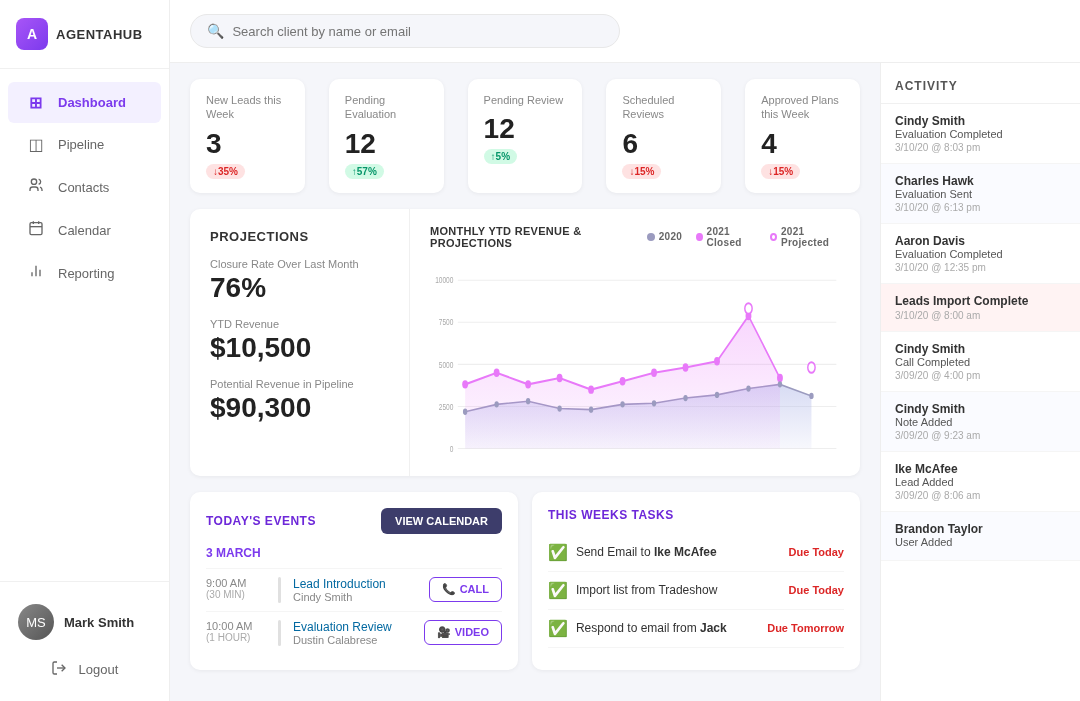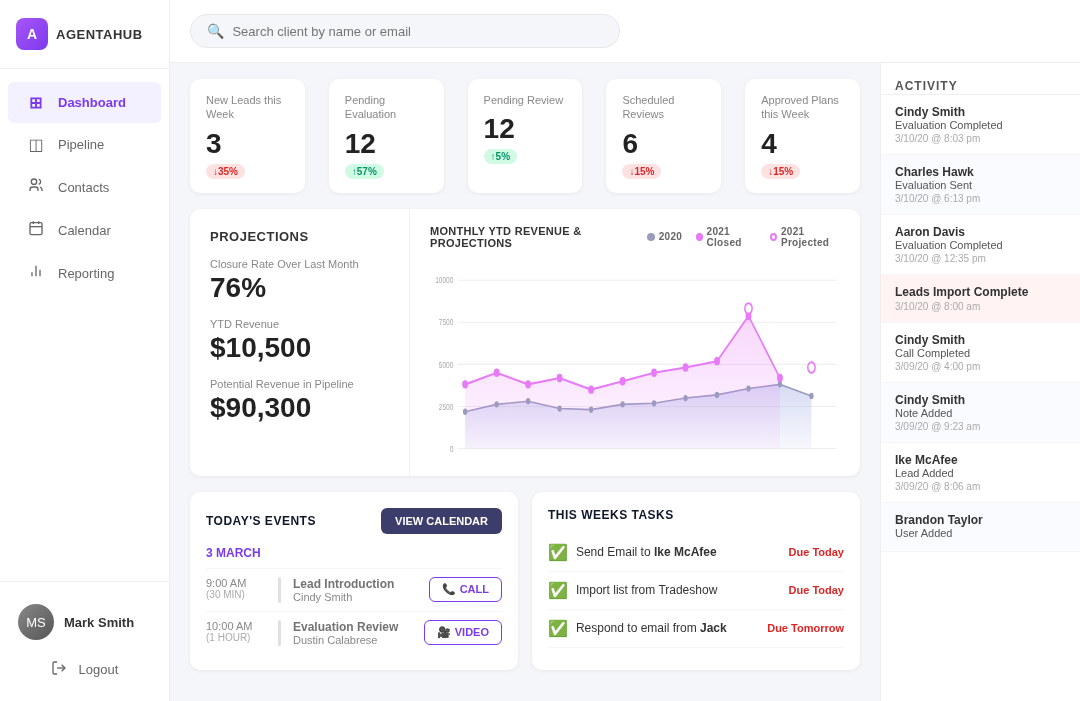--- a/index.html
+++ b/index.html
@@ -120,34 +120,34 @@
       background: #fff; border-radius: 10px; padding: 16px;
       box-shadow: 0 1px 4px rgba(0,0,0,0.06); flex: 1;
     }
     .tasks-panel {
       background: #fff; border-radius: 10px; padding: 16px;
       box-shadow: 0 1px 4px rgba(0,0,0,0.06); flex: 1;
     }
     .panel-header {
       display: flex; justify-content: space-between; align-items: center; margin-bottom: 12px;
     }
-    .panel-title { font-size: 12px; font-weight: 700; color: #0f172a; letter-spacing: 0.5px; }
+    .panel-title { font-size: 12px; font-weight: 700; color: #6d28d9; letter-spacing: 0.5px; }
     .view-calendar-btn {
       background: #3d3d6b; color: #fff; border: none; border-radius: 6px;
       padding: 7px 14px; font-size: 11px; font-weight: 600; cursor: pointer;
     }
     .event-date { font-size: 12px; font-weight: 700; color: #7c3aed; margin-bottom: 8px; }
     .event-item {
       display: flex; align-items: flex-start; gap: 10px; padding: 8px 0;
       border-top: 1px solid #f5f5f5;
     }
     .event-time { font-size: 11px; color: #888; min-width: 60px; }
     .event-time .duration { font-size: 10px; color: #aaa; }
     .event-info { flex: 1; }
-    .event-type { font-size: 12px; font-weight: 700; color: #737373; }
+    .event-type { font-size: 12px; font-weight: 400; color: #0369a1; }
     .event-name { font-size: 11px; color: #888; }
     .event-divider { width: 3px; background: #e0e0e0; align-self: stretch; border-radius: 2px; margin: 0 2px; }
     .call-btn {
       background: #fff; border: 1.5px solid #7c3aed; color: #7c3aed;
       border-radius: 6px; padding: 5px 12px; font-size: 11px; font-weight: 600; cursor: pointer;
       display: flex; align-items: center; gap: 4px;
     }
     .video-btn {
       background: #fff; border: 1.5px solid #7c3aed; color: #7c3aed;
       border-radius: 6px; padding: 5px 12px; font-size: 11px; font-weight: 600; cursor: pointer;
@@ -166,21 +166,21 @@
     .due-today { color: #dc2626; font-size: 11px; font-weight: 600; }
     .due-tomorrow { color: #dc2626; font-size: 11px; font-weight: 600; }
 
     
     .activity-panel {
       width: 200px; background: #fff; border-left: 1px solid #eee;
       overflow-y: auto; flex-shrink: 0; padding: 0;
     }
     .activity-title {
       font-size: 12px; font-weight: 700; color: #555; letter-spacing: 1px;
-      padding: 16px 14px 1px; border-bottom: 1px solid #f0f0f0;
+      padding: 16px 14px 10px; border-bottom: 1px solid #f0f0f0;
     }
     .activity-item {
       padding: 10px 14px; border-bottom: 1px solid #f5f5f5;
       background: #fafbff;
     }
     .activity-item:nth-child(even) { background: #fff; }
     .activity-name { font-size: 12px; font-weight: 700; color: #333; }
     .activity-action { font-size: 11px; color: #555; }
     .activity-time { font-size: 10px; color: #aaa; margin-top: 2px; }
 

